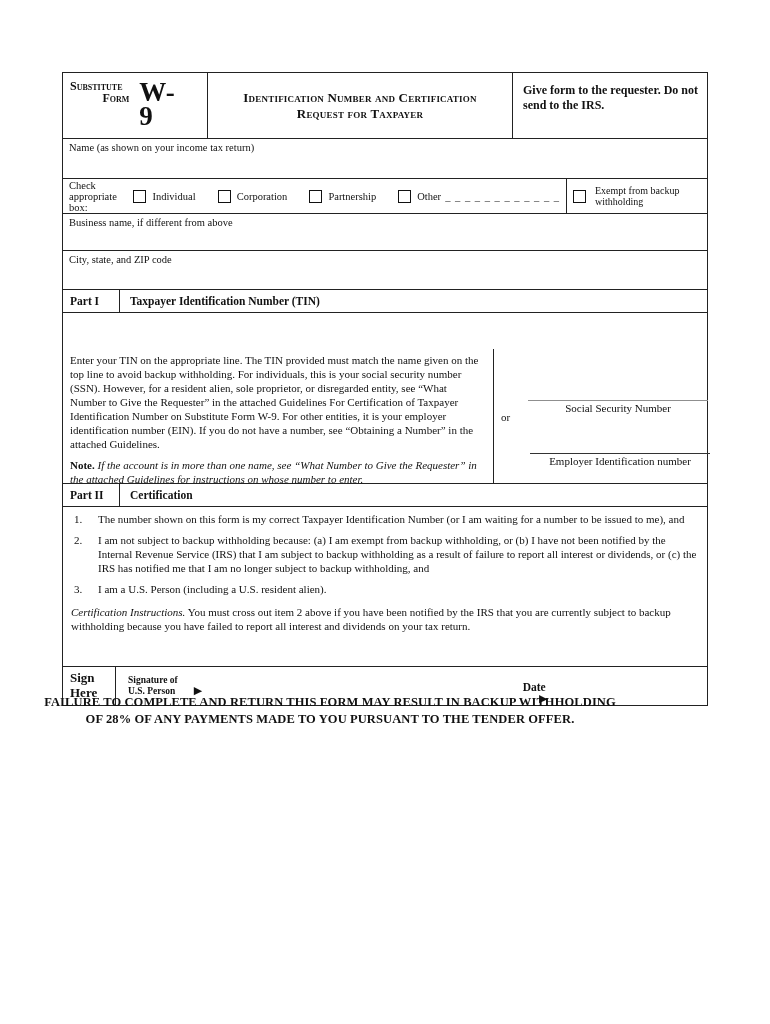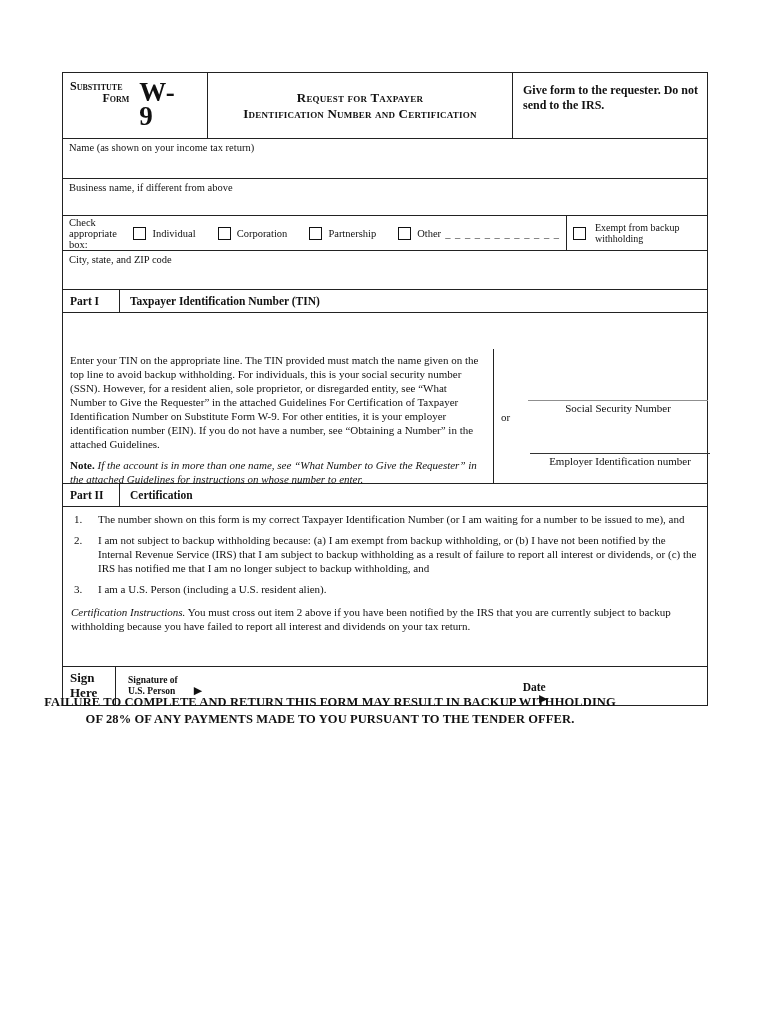--- a/index.html
+++ b/index.html
@@ -111,33 +111,28 @@
     <div class="hdr-left">
       <div class="subform-wrap">
         <div class="subform">
           <div class="l1">Substitute</div>
           <div class="l2">Form</div>
         </div>
         <div class="formnum">W-9</div>
       </div>
     </div>
     <div class="hdr-mid">
+      <div class="title1">Identification Number and Certification</div>
       <div class="title1">Request for Taxpayer</div>
-      <div class="title1">Identification Number and Certification</div>
     </div>
     <div class="hdr-right">Give form to the requester.  Do not send to the IRS.</div>
   </div>
 
   <div class="row lblrow r-name">
     <span>Name (as shown on your income tax return)</span>
-    <div class="fillarea"></div>
-  </div>
-
-  <div class="row lblrow r-biz">
-    <span>Business name, if different from above</span>
     <div class="fillarea"></div>
   </div>
 
   <div class="row flex r-check">
     <div class="chk-left">
       <span class="lead">Check appropriate box:</span>
       <span class="chk-item">
         <span class="cb"></span>
         <span class="chk-lbl">Individual</span>
       </span>
@@ -152,20 +147,25 @@
       <span class="chk-item last">
         <span class="cb"></span>
         <span class="chk-lbl">Other</span>
       </span>
       <span class="dashline">_ _ _ _ _ _ _ _ _ _ _ _</span>
     </div>
     <div class="chk-exempt">
       <span class="cb"></span>
       <span>Exempt from backup withholding</span>
     </div>
+  </div>
+
+  <div class="row lblrow r-biz">
+    <span>Business name, if different from above</span>
+    <div class="fillarea"></div>
   </div>
 
   <div class="row lblrow r-city">
     <span>City, state, and ZIP code</span>
     <div class="fillarea"></div>
   </div>
 
   <div class="row flex parthdr">
     <div class="part-cell">Part I</div>
     <div class="part-title">Taxpayer Identification Number (TIN)</div>

